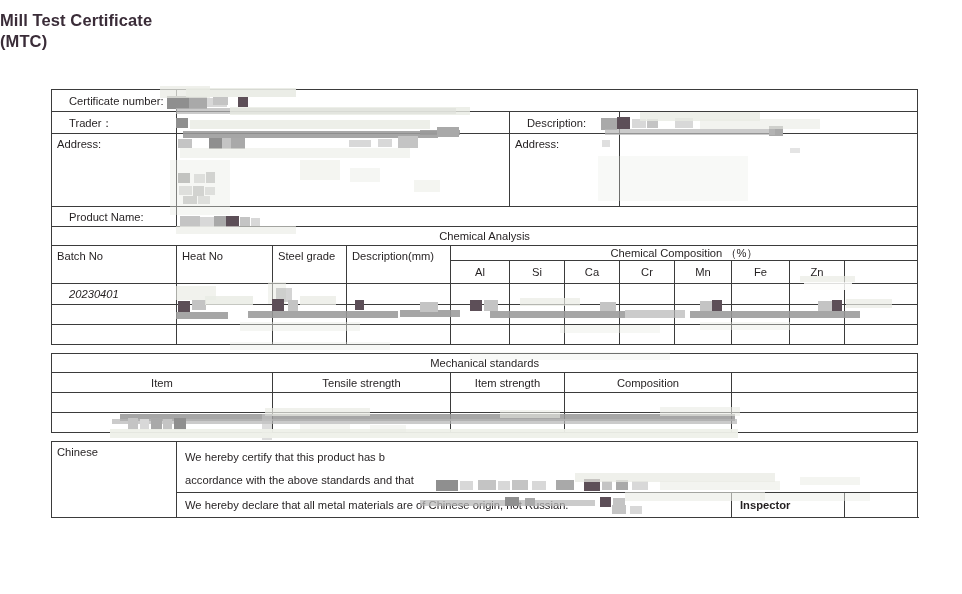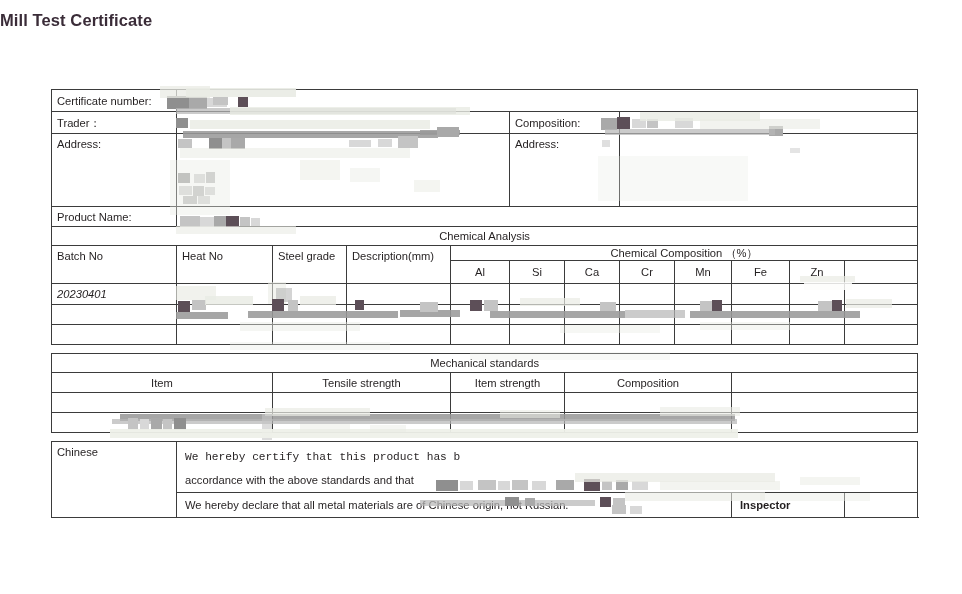--- a/index.html
+++ b/index.html
@@ -56,21 +56,21 @@
     text-align: center;
     padding-left: 0;
     vertical-align: middle;
   }
   .mtc-table td.mid { vertical-align: middle; }
   .lbl {
     white-space: nowrap;
     display: inline-block;
     padding-top: 3px;
   }
-  .mid .lbl { padding-top: 0; }
+  .mid .lbl { padding-top: 0; margin-left: 12px; }
 
   
   .spacer td {
     border: none !important;
     height: 8px;
     padding: 0;
   }
 
   
   .redact {
@@ -100,30 +100,30 @@
     position: absolute;
     left: 0; top: 0;
     width: 962px; height: 594px;
     pointer-events: none;
     z-index: 5;
   }
   .remarks-text {
     display: block;
     padding: 4px 0 0 8px;
     line-height: 23px;
-    font-family: Liberation Mono, monospace;
   }
   .remarks-line2 { display: block; padding-left: 8px; line-height: 23px; }
   .inspector-lbl { padding-left: 8px; }
 </style>
 </head>
 <body>
 
 <div class="doc-title">
   <span>Mill Test Certificate</span>
+  <span class="line2">(MTC)</span>
 </div>
 
 <table class="mtc-table">
   <colgroup>
     <col style="width:125px">
     <col style="width:96px">
     <col style="width:74px">
     <col style="width:104px">
     <col style="width:59px">
     <col style="width:55px">
@@ -146,21 +146,21 @@
   </tr>
 
   <tr>
     <td class="mid" style="height:21px;">
       <span class="lbl">Trader：</span>
     </td>
     <td class="mid" colspan="4">
       <span></span>
     </td>
     <td class="mid" colspan="2">
-      <span class="lbl">Composition:</span>
+      <span class="lbl">Description:</span>
     </td>
     <td class="mid" colspan="5">
       <span></span>
     </td>
   </tr>
 
   <tr>
     <td style="height:72px;">
       <span class="lbl">Address:</span>
     </td>

